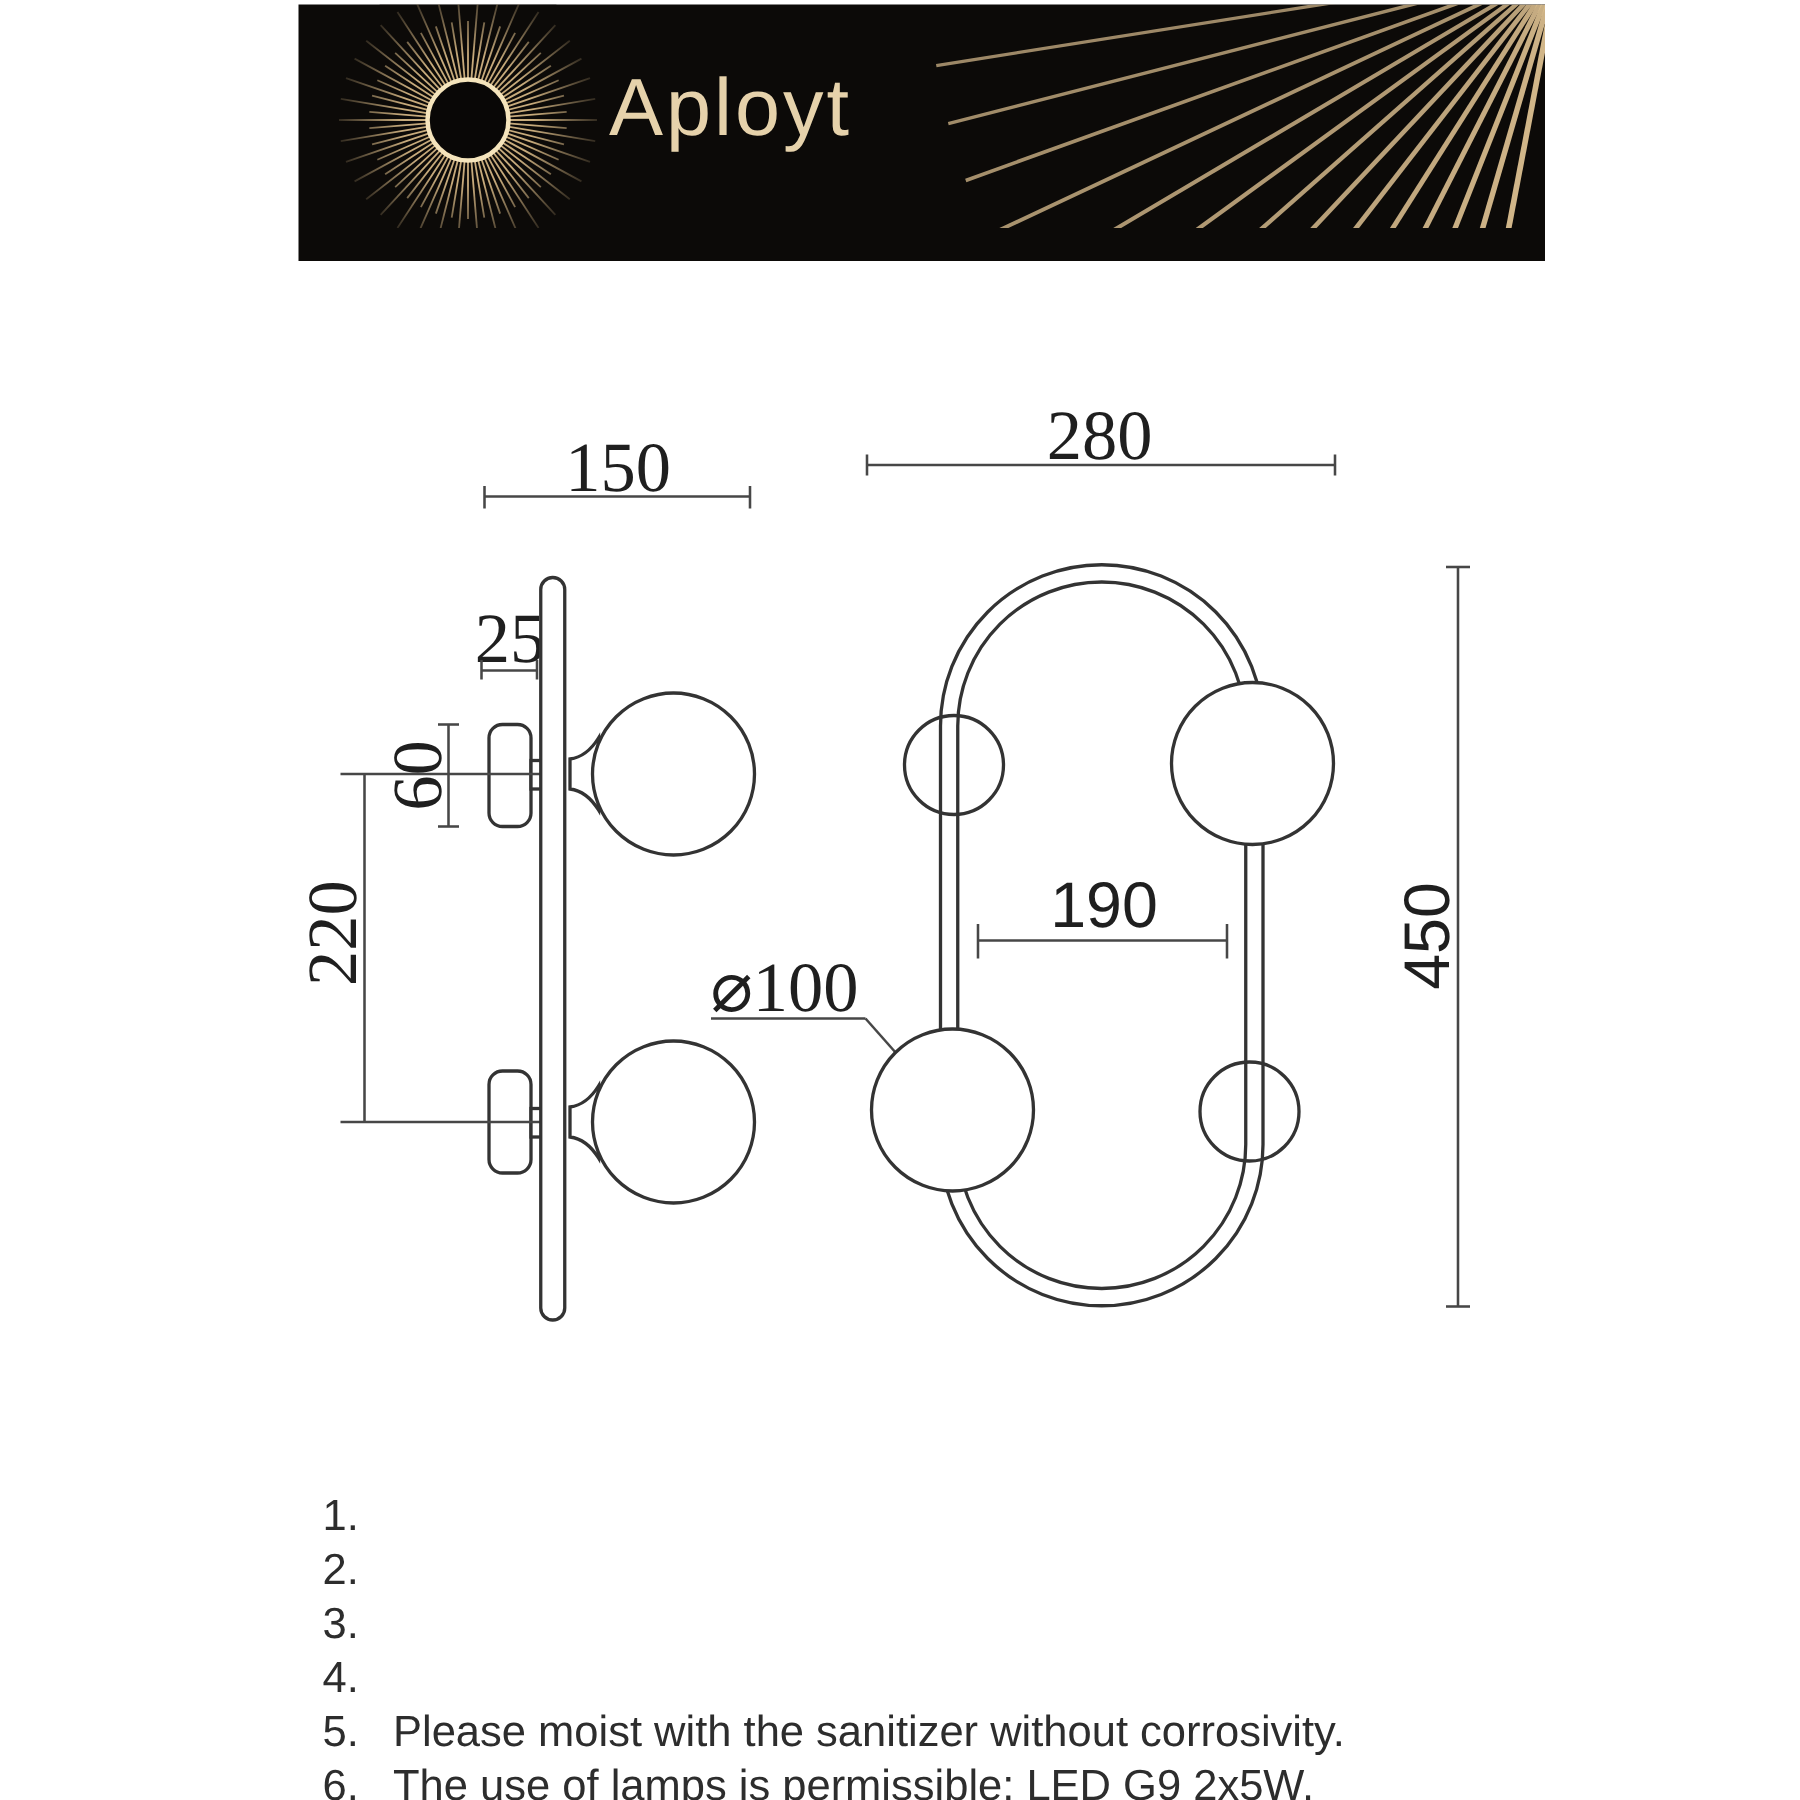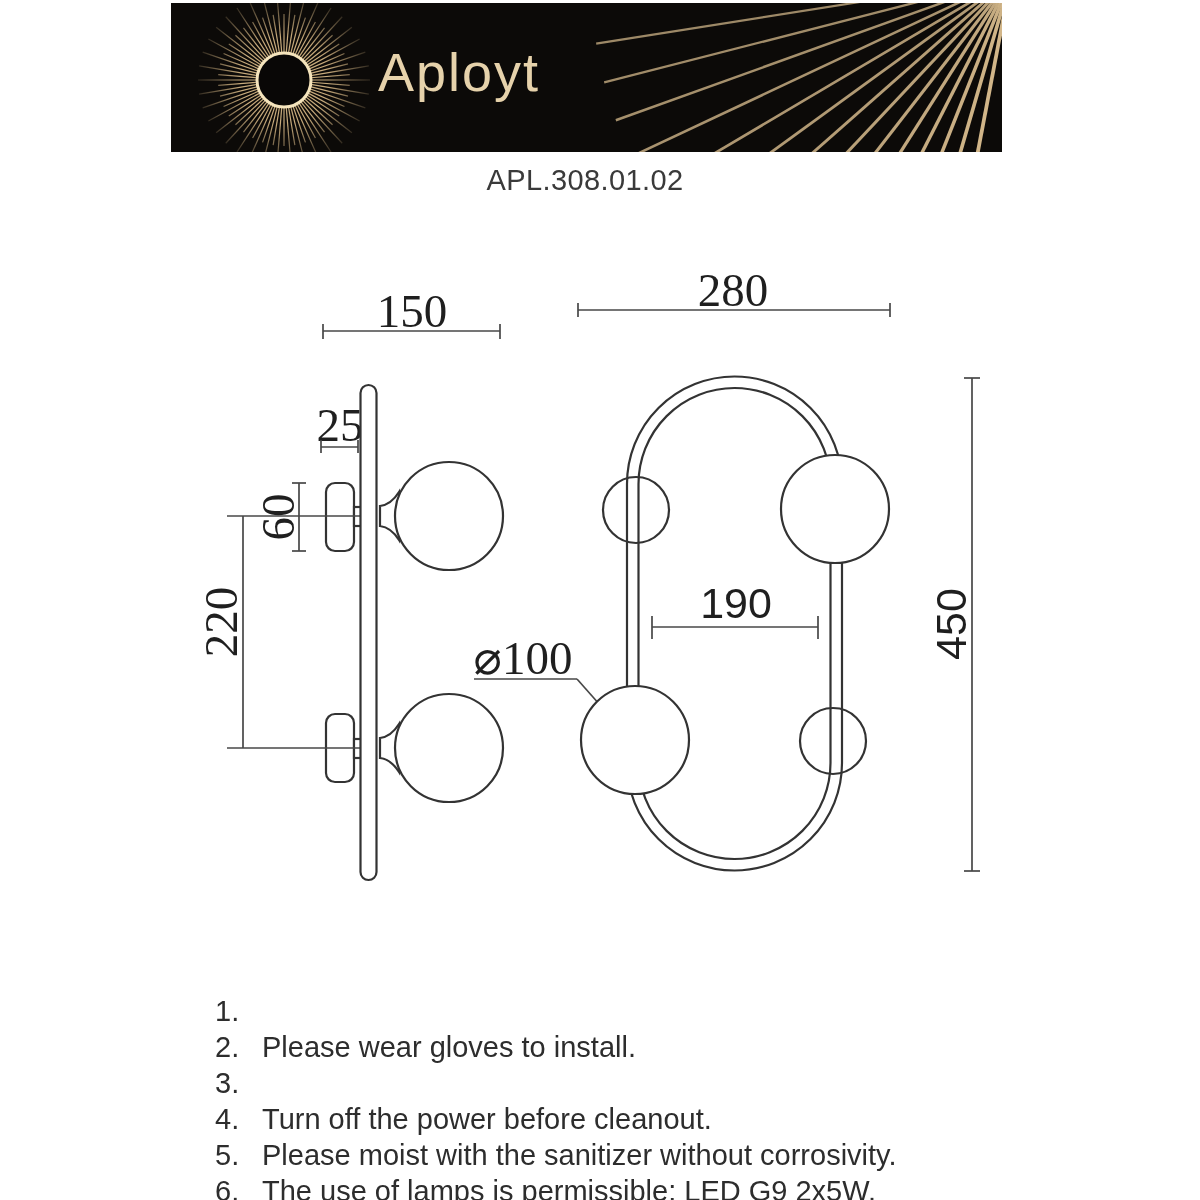--- a/index.html
+++ b/index.html
@@ -3,21 +3,21 @@
 <meta charset="utf-8">
 <style>
   html,body{margin:0;padding:0;}
   body{
     width:1200px;height:1200px;position:relative;background:#ffffff;
     font-family:"Liberation Sans","DejaVu Sans",sans-serif;
     overflow:hidden;
   }
   
   .banner{
-    position:absolute;left:171px;top:3px;width:831px;height:149px;
+    position:absolute;left:199px;top:3px;width:831px;height:171px;
     background:#0c0a08;overflow:hidden;
   }
   .banner svg{position:absolute;left:0;top:0;}
   .brand{
     position:absolute;left:207px;top:38px;
     font-size:54px;font-weight:400;letter-spacing:2px;
     color:#e6d2ab;
   }
   
   .title-block{
@@ -153,21 +153,20 @@
         <line x1="840" y1="-25" x2="649.3239901093904" y2="349.2227401591145" stroke="#d6ba8c" stroke-width="3.40" opacity="0.92"></line>
         <line x1="840" y1="-25" x2="685.3876878724353" y2="365.5061240730656" stroke="#d6ba8c" stroke-width="3.52" opacity="0.94"></line>
         <line x1="840" y1="-25" x2="722.8237354635237" y2="378.3233479843161" stroke="#d6ba8c" stroke-width="3.64" opacity="0.96"></line>
         <line x1="840" y1="-25" x2="761.2998478739958" y2="387.56064530604925" stroke="#d6ba8c" stroke-width="3.76" opacity="0.98"></line>
       </g>
   </svg>
   <div class="brand">Aployt</div>
 </div>
 
 <div class="title-block">
-  <div class="title-line">APL.308.01.02</div>
 </div>
 
 <svg id="diagram" width="1200" height="1200" viewBox="0 0 1200 1200">
 
   <g>
 
     <line class="dim" x1="323" y1="331" x2="500" y2="331"></line>
     <line class="dim" x1="323" y1="324" x2="323" y2="339"></line>
     <line class="dim" x1="500" y1="324" x2="500" y2="339"></line>
     <text class="dim-serif" x="412" y="327" text-anchor="middle">150</text>
@@ -234,28 +233,26 @@
     <text class="dim-sans" text-anchor="middle" transform="translate(966,624) rotate(-90)">450</text>
   </g>
 </svg>
 
 <div class="instructions">
   <div class="instr-row">
     <span class="instr-num">1.</span>
   </div>
   <div class="instr-row">
     <span class="instr-num">2.</span>
-    <span class="instr-text">Please wear gloves to install.</span>
   </div>
   <div class="instr-row">
     <span class="instr-num">3.</span>
   </div>
   <div class="instr-row">
     <span class="instr-num">4.</span>
-    <span class="instr-text">Turn off the power before cleanout.</span>
   </div>
   <div class="instr-row">
     <span class="instr-num">5.</span>
     <span class="instr-text">Please moist with the sanitizer without corrosivity.</span>
   </div>
   <div class="instr-row">
     <span class="instr-num">6.</span>
     <span class="instr-text">The use of lamps is permissible: LED G9 2x5W.</span>
   </div>
 </div>

